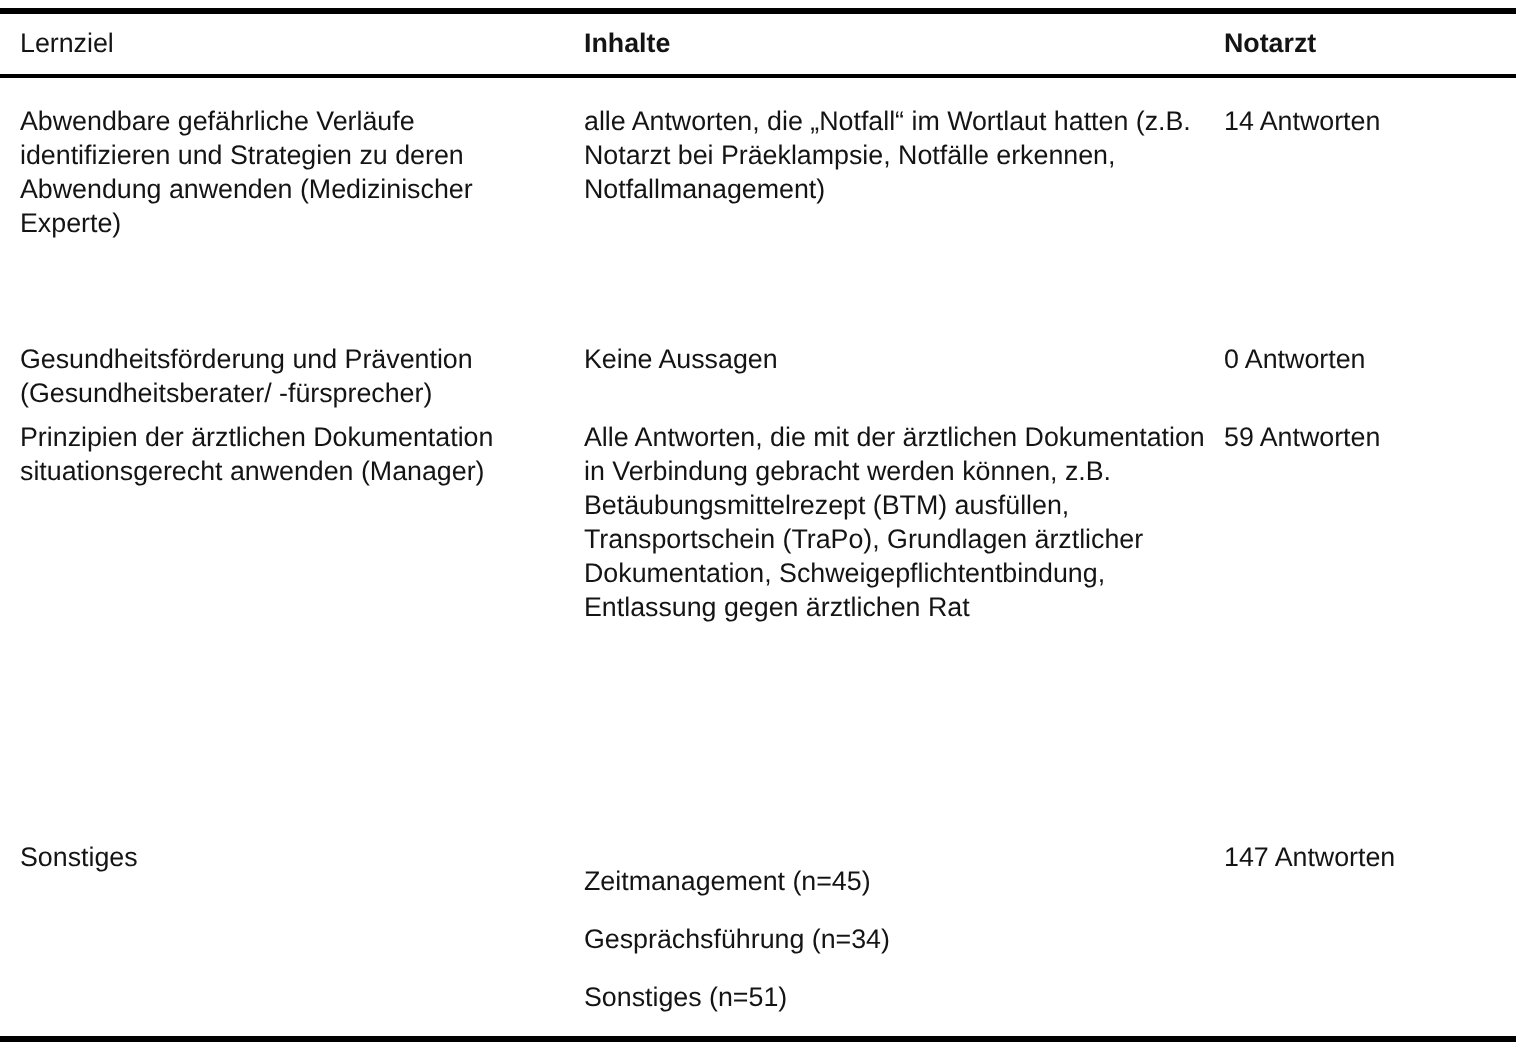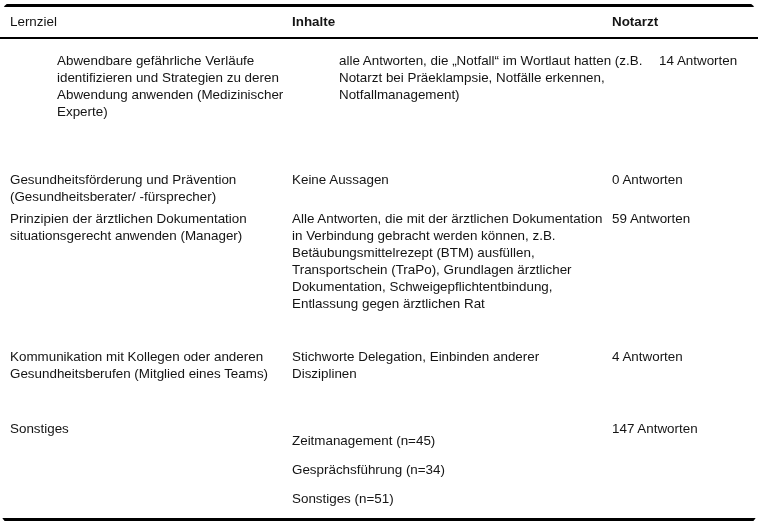--- a/index.html
+++ b/index.html
@@ -10,21 +10,20 @@
   .doc {
     position: relative;
     width: 758px;
     height: 527px;
     background: #ffffff;
     font-family: "Liberation Sans", "DejaVu Sans", sans-serif;
     font-size: 13.4px;
     line-height: 17px;
     color: #141414;
     overflow: hidden;
-    border-radius: 18px;
   }
   .rule {
     position: absolute;
     left: 0;
     right: 0;
     background: #000000;
   }
   .rule-top    { top: 4px;   height: 3px; }
   .rule-mid    { top: 37px;  height: 2px; }
   .rule-bottom { top: 518px; height: 3px; }
@@ -32,21 +31,21 @@
   .grid-row {
     position: absolute;
     left: 0;
     right: 0;
     display: grid;
     grid-template-columns: 282px 320px 1fr;
     padding-left: 10px;
     box-sizing: border-box;
   }
   .header-row { top: 13px; }
-  .r1 { top: 52px; margin-left: 47px; }
+  .r1 { top: 52px; }
   .r2 { top: 147px; margin-top: 24px; }
   .r3 { top: 210px; }
   .r4 { top: 348px; }
   .r5 { top: 420px; }
 
   .th { font-weight: normal; }
   .th.bold { font-weight: bold; }
 
   .cell { box-sizing: border-box; }
   .col1 .wrapbox, .col1.wrap { max-width: 260px; }
@@ -81,25 +80,20 @@
     <div class="cell col2 wrap">Keine Aussagen</div>
     <div class="cell col3">0 Antworten</div>
   </div>
 
   <div class="grid-row r3">
     <div class="cell col1 wrap">Prinzipien der ärztlichen Dokumentation situationsgerecht anwenden (Manager)</div>
     <div class="cell col2 wrap">Alle Antworten, die mit der ärztlichen Dokumentation in Verbindung gebracht werden können, z.B. Betäubungsmittelrezept (BTM) ausfüllen, Transportschein (TraPo), Grundlagen ärztlicher Dokumentation, Schweigepflichtentbindung, Entlassung gegen ärztlichen Rat</div>
     <div class="cell col3">59 Antworten</div>
   </div>
 
-  <div class="grid-row r4">
-    <div class="cell col1 wrap">Kommunikation mit Kollegen oder anderen Gesundheitsberufen (Mitglied eines Teams)</div>
-    <div class="cell col2 wrap">Stichworte Delegation, Einbinden anderer Disziplinen</div>
-    <div class="cell col3">4 Antworten</div>
-  </div>
 
   <div class="grid-row r5">
     <div class="cell col1 wrap">Sonstiges</div>
     <div class="cell col2">
       <div class="subitem wrapbox">Zeitmanagement (n=45)</div>
       <div class="subitem wrapbox">Gesprächsführung (n=34)</div>
       <div class="subitem wrapbox">Sonstiges (n=51)</div>
     </div>
     <div class="cell col3">147 Antworten</div>
   </div>

